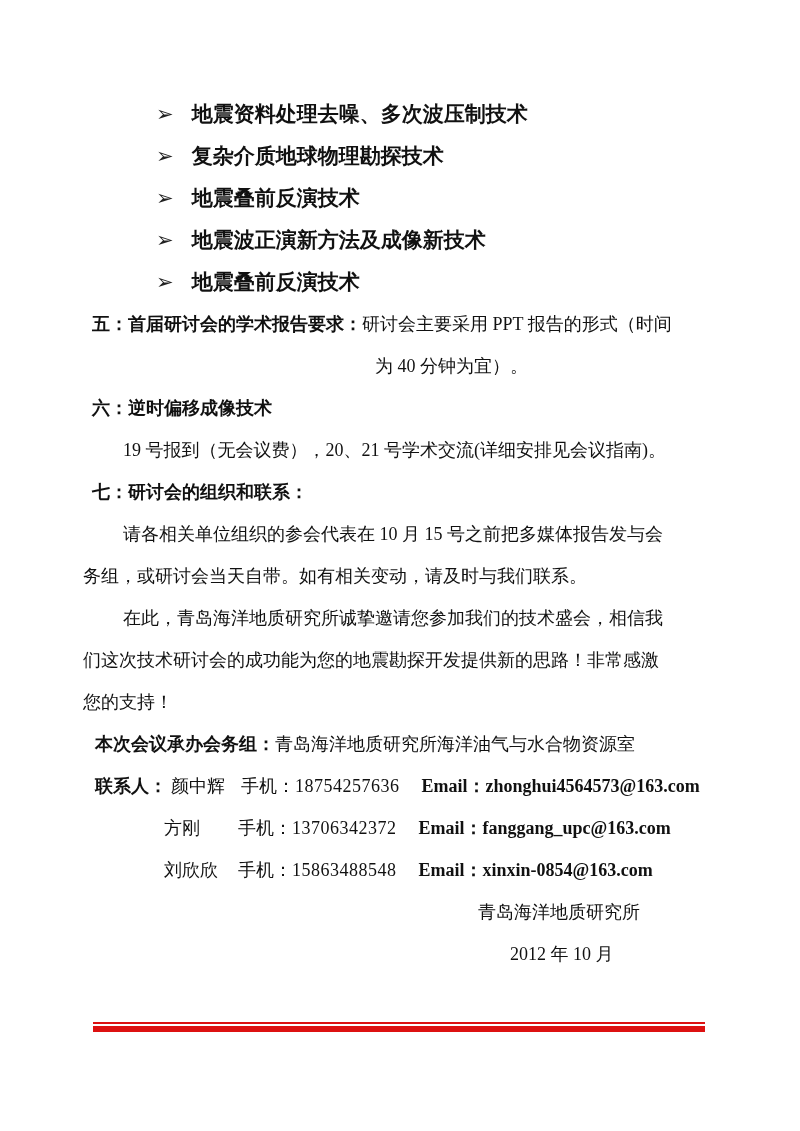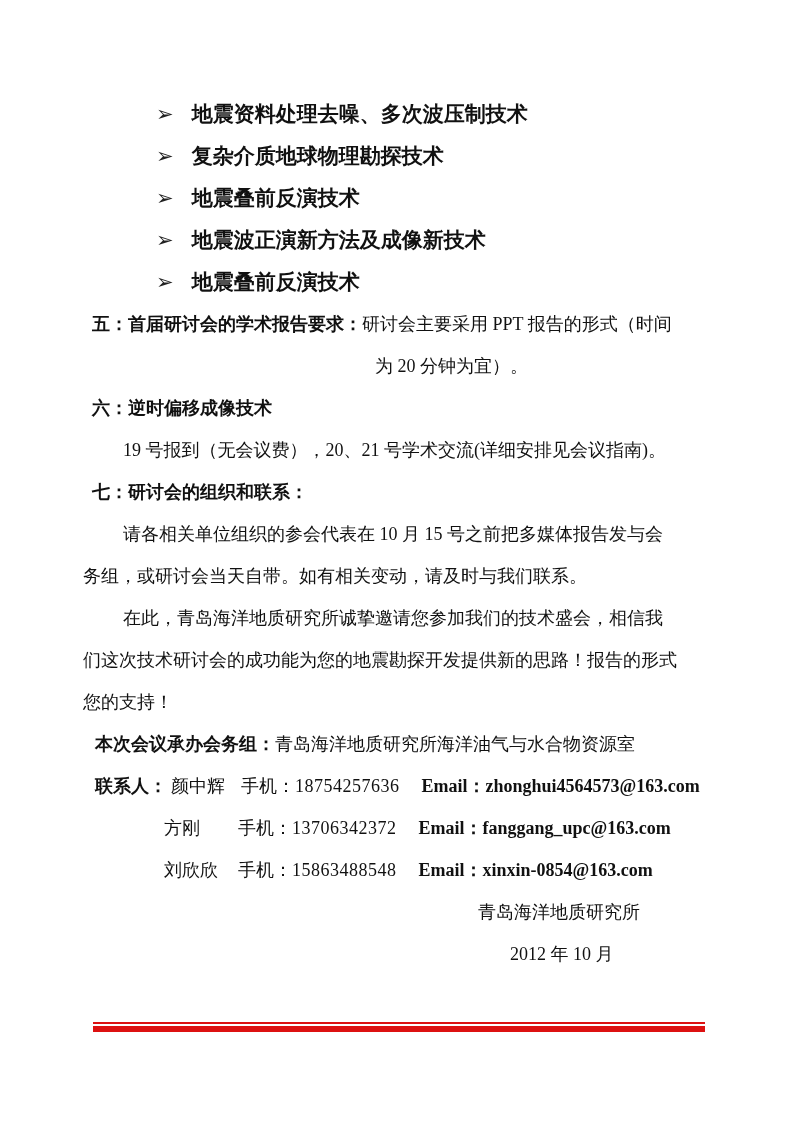--- a/index.html
+++ b/index.html
@@ -64,30 +64,30 @@
     </li>
     <li class="bullet-item">
       <span class="marker">➢</span>
       <span>地震叠前反演技术</span>
     </li>
   </ul>
 
   <div class="line">
     <span class="heiti heading">五：首届研讨会的学术报告要求：</span><span class="serif">研讨会主要采用 PPT 报告的形式（时间</span>
   </div>
-  <div class="line serif sec5-l2">为 20 分钟为宜）。</div>
+  <div class="line serif sec5-l2">为 40 分钟为宜）。</div>
 
   <div class="line heiti heading">六：逆时偏移成像技术</div>
   <div class="line serif ind40">19 号报到（无会议费），20、21 号学术交流(详细安排见会议指南)。</div>
 
   <div class="line heiti heading">七：研讨会的组织和联系：</div>
   <div class="line serif ind40">请各相关单位组织的参会代表在 10 月 15 号之前把多媒体报告发与会</div>
   <div class="line serif">务组，或研讨会当天自带。如有相关变动，请及时与我们联系。</div>
   <div class="line serif ind40">在此，青岛海洋地质研究所诚挚邀请您参加我们的技术盛会，相信我</div>
-  <div class="line serif">们这次技术研讨会的成功能为您的地震勘探开发提供新的思路！报告的形式</div>
+  <div class="line serif">们这次技术研讨会的成功能为您的地震勘探开发提供新的思路！非常感激</div>
   <div class="line serif">您的支持！</div>
 
   <div class="line org-line">
     <span class="heiti">本次会议承办会务组：</span><span>青岛海洋地质研究所海洋油气与水合物资源室</span>
   </div>
 
   <div class="line contact-row">
     <span class="heiti c-label">联系人：</span><span class="c-name">颜中辉</span><span>手机：</span><span class="c-phone">18754257636</span><span class="bold-latin">Email：</span><span class="bold-latin">zhonghui4564573@163.com</span>
   </div>
   <div class="line contact-row contact-indent">

